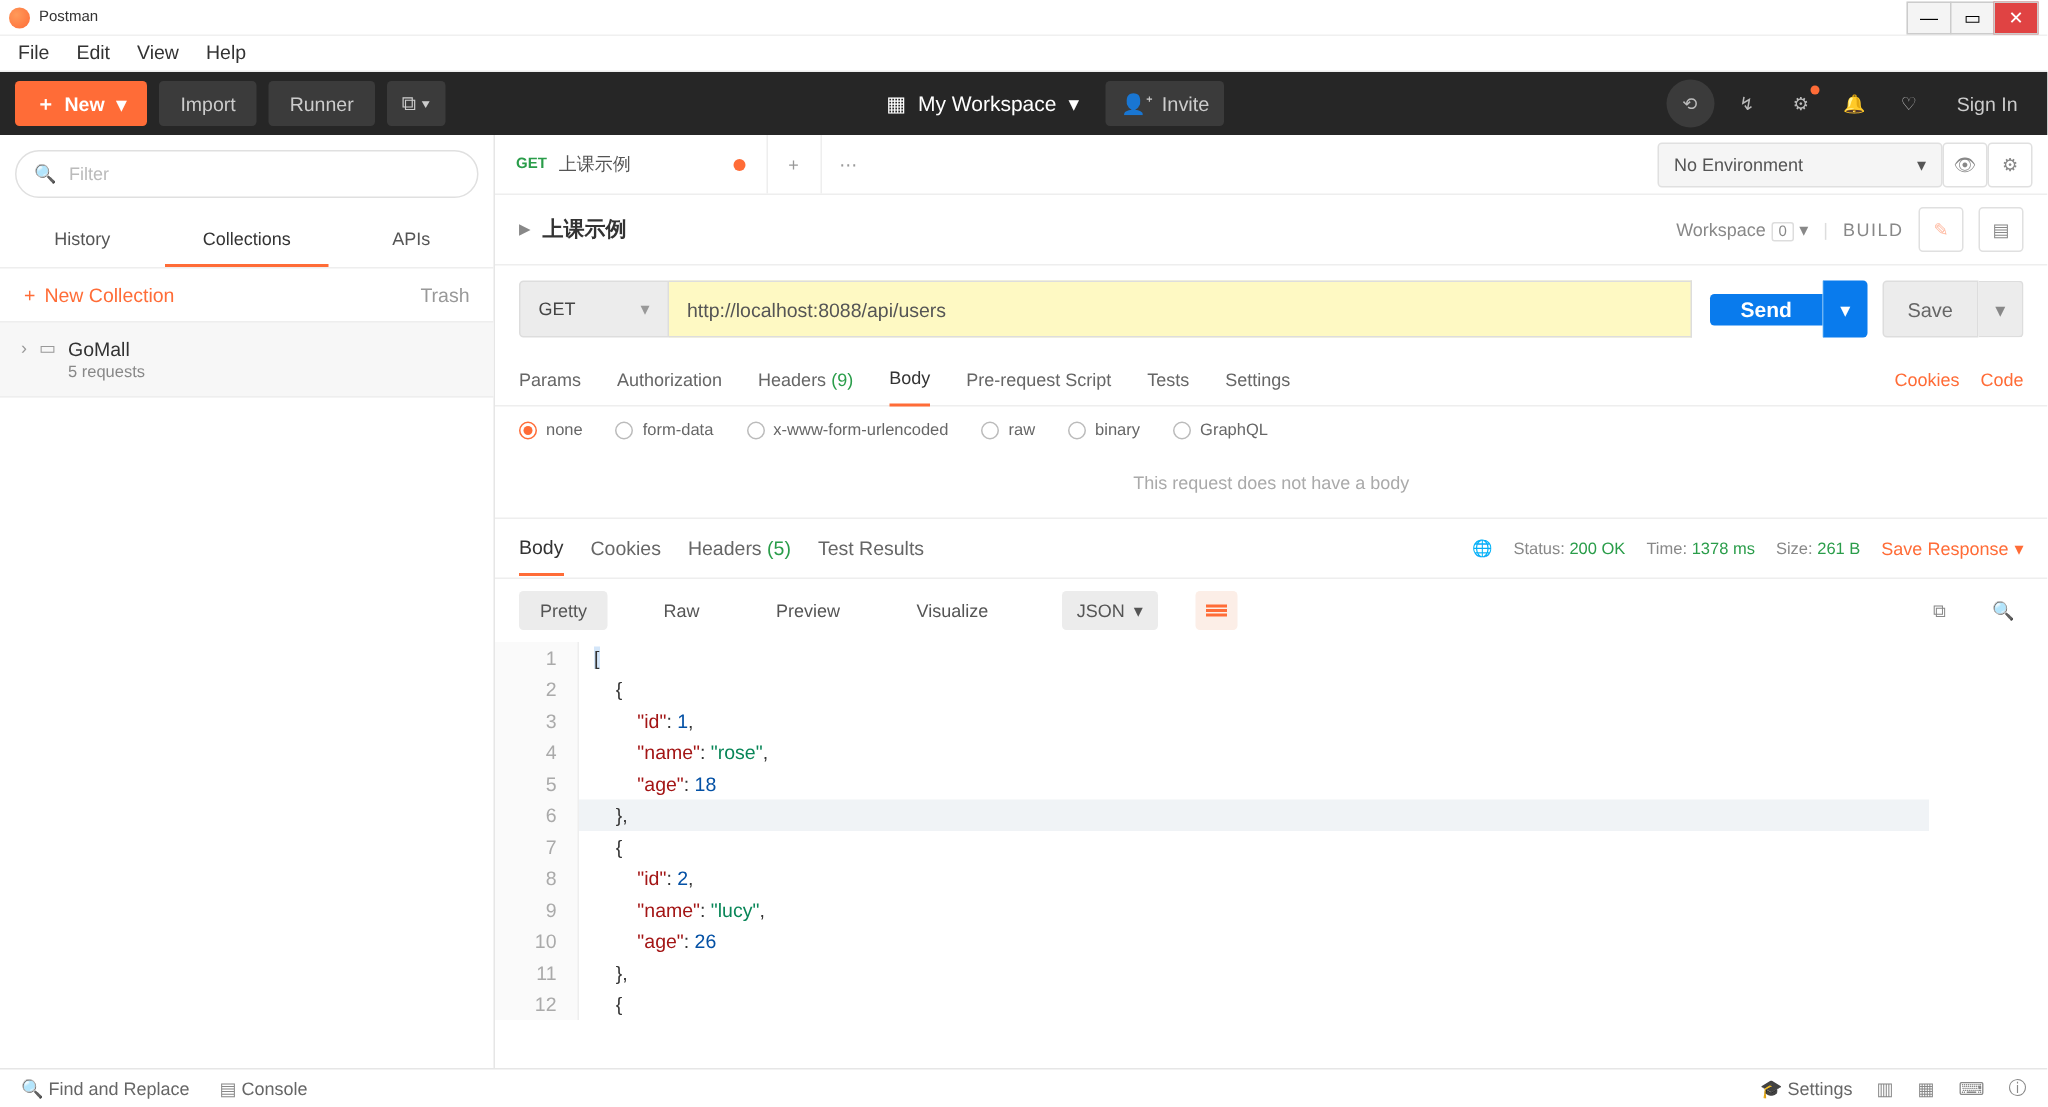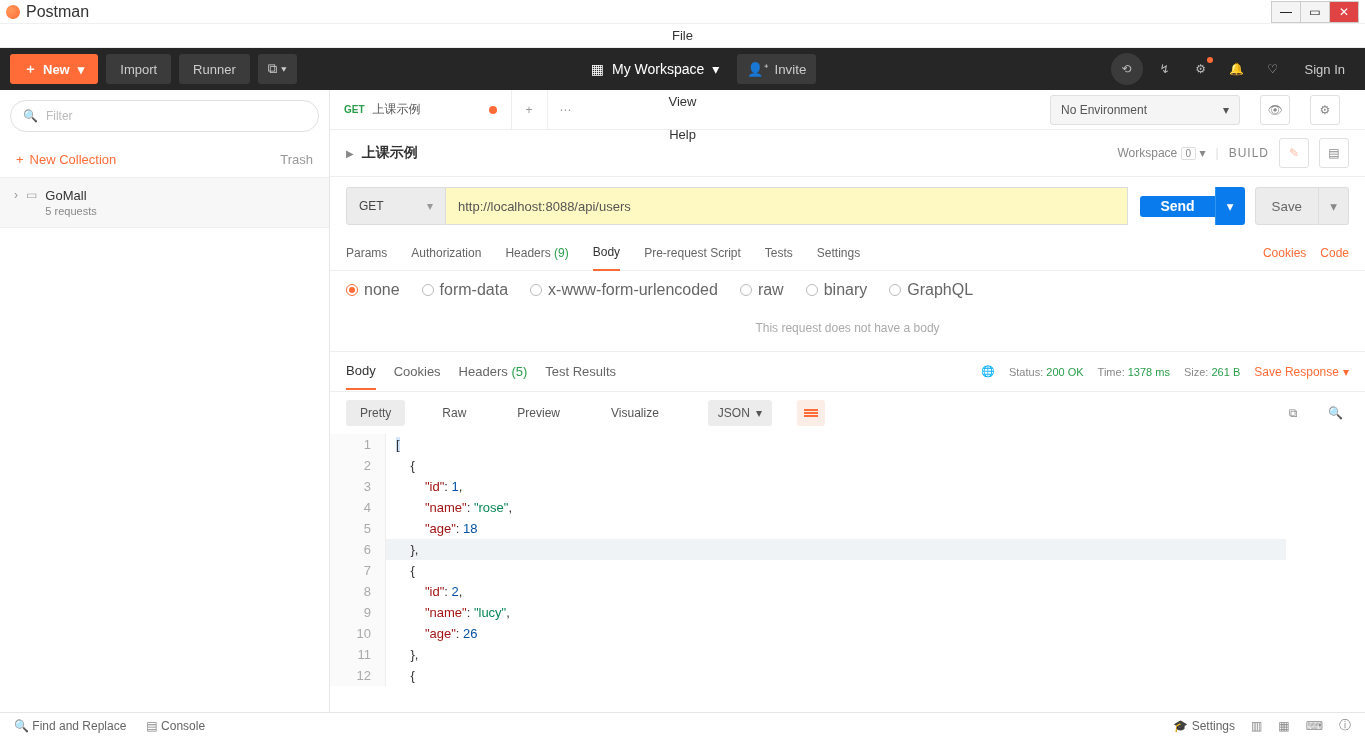--- a/index.html
+++ b/index.html
@@ -2,27 +2,27 @@
 <html><head>
 <meta charset="utf-8">
 <style>
 * { margin: 0; padding: 0; box-sizing: border-box; font-family: -apple-system, "Segoe UI", Arial, sans-serif; }
 body { width: 1365px; height: 738px; background: #fff; font-size: 12px; overflow: hidden; }
 
 
 .titlebar { height: 24px; display: flex; align-items: center; background: #fff; border-bottom: 1px solid #f0f0f0; padding: 0 6px; justify-content: space-between; }
 .titlebar-left { display: flex; align-items: center; gap: 6px; }
 .titlebar-icon { width: 14px; height: 14px; border-radius: 50%; background: radial-gradient(circle at 35% 35%, #ff9a5a, #ff6c37); }
-.titlebar-title { font-size: 16px; color: #333; }
+.titlebar-title { font-size: 10px; color: #333; }
 .winbtns { display: flex; }
 .winbtn { width: 30px; height: 22px; display: flex; align-items: center; justify-content: center; border: 1px solid #ccc; margin-left: -1px; background: #f4f4f4; }
 .winbtn.close { background: #e04343; color: #fff; }
 
 
-.menubar { height: 24px; display: flex; align-items: center; gap: 18px; padding: 4px 12px 6px 12px; font-size: 13px; color: #333; border-bottom: 1px solid #ececec; flex-direction: column; }
+.menubar { height: 24px; display: flex; align-items: center; gap: 18px; padding: 4px 12px 6px 12px; font-size: 13px; color: #333; border-bottom: 1px solid #ececec; }
 
 
 .toolbar { height: 42px; background: #262626; display: flex; align-items: center; padding: 0 10px; justify-content: space-between; }
 .tb-left, .tb-center, .tb-right { display: flex; align-items: center; gap: 8px; }
 .btn-orange { background: #ff6c37; color: #fff; border: none; height: 30px; padding: 0 14px; border-radius: 3px; font-size: 13px; display: flex; align-items: center; gap: 6px; font-weight: 600; }
 .btn-dark { background: #3b3b3b; color: #ccc; border: none; height: 30px; padding: 0 14px; border-radius: 3px; font-size: 13px; }
 .btn-dark-sm { background: #3b3b3b; color: #ccc; border: none; height: 30px; padding: 0 10px; border-radius: 3px; display:flex; align-items:center; }
 .ws-label { color: #fff; font-size: 14px; display: flex; align-items: center; gap: 8px; }
 .tb-ico { width: 32px; height: 32px; border-radius: 50%; background: #3b3b3b; display: flex; align-items:center; justify-content:center; color:#bbb; }
 .tb-ico-flat { width:28px; height:28px; display:flex; align-items:center; justify-content:center; color:#bbb; }
@@ -48,21 +48,21 @@
 
 
 .content { flex:1; display:flex; flex-direction:column; }
 .tabrow { display:flex; align-items:center; height:40px; border-bottom:1px solid #eee; }
 .reqtab { display:flex; align-items:center; gap:8px; padding:0 14px; height:100%; border-right:1px solid #eee; position:relative; }
 .reqtab .method { color:#2a9d4a; font-size:10px; font-weight:600; }
 .reqtab .name { font-size:12px; color:#555; }
 .reqtab .dot { width:8px; height:8px; background:#ff6c37; border-radius:50%; margin-left:60px; }
 .tabplus { width:36px; display:flex; align-items:center; justify-content:center; color:#999; border-right:1px solid #eee; height:100%; }
 .tabmore { width:36px; display:flex; align-items:center; justify-content:center; color:#999; height:100%; }
-.envbar { margin-left:auto; display:flex; align-items:center; gap:20px; padding-right:25px; height:100%; }
+.envbar { margin-left:auto; display:flex; align-items:center; gap:0; padding-right:10px; height:100%; }
 .envselect { border:1px solid #e0e0e0; background:#f5f5f5; height:30px; min-width:190px; padding:0 10px; color:#555; border-radius:3px; display:flex; align-items:center; justify-content:space-between; }
 .smbtn { width:30px; height:30px; border:1px solid #e0e0e0; border-radius:3px; display:flex; align-items:center; justify-content:center; color:#888; }
 
 .titlebar2 { display:flex; align-items:center; padding:8px 16px; border-bottom:1px solid #eee; gap:8px; }
 .titlebar2 .tri { color:#888; font-size:10px; }
 .titlebar2 .title { font-weight:600; font-size:14px; color:#333; }
 .titlebar2 .right { margin-left:auto; display:flex; align-items:center; gap:10px; color:#888; font-size:12px; }
 .badge0 { border:1px solid #ddd; padding:0 4px; border-radius:2px; font-size:10px; color:#888; }
 .build { letter-spacing:1px; font-weight:500; }
 
@@ -75,21 +75,21 @@
 .savedrop { height:38px; width:30px; background:#ececec; border:1px solid #ddd; border-left:none; color:#888; border-radius:0 3px 3px 0; }
 
 .reqtabs { display:flex; align-items:center; padding:0 16px; border-bottom:1px solid #eee; gap:24px; height:36px; }
 .reqtabs .rt { font-size:12px; color:#666; padding:10px 0; cursor:pointer; }
 .reqtabs .rt.active { color:#333; border-bottom:2px solid #ff6c37; }
 .reqtabs .cnt { color:#2a9d4a; }
 .reqtabs .right { margin-left:auto; display:flex; gap:14px; }
 .reqtabs .right a { color:#ff6c37; font-size:12px; }
 
 .bodytypes { display:flex; align-items:center; gap:22px; padding:10px 16px; }
-.radio { display:flex; align-items:center; gap:6px; color:#666; font-size:16px; }
+.radio { display:flex; align-items:center; gap:6px; color:#666; font-size:11px; }
 .radio .r { width:12px; height:12px; border-radius:50%; border:1px solid #bbb; position:relative; }
 .radio.sel .r { border-color:#ff6c37; }
 .radio.sel .r::after { content:''; position:absolute; inset:2px; background:#ff6c37; border-radius:50%; }
 
 .nobody { text-align:center; color:#aaa; padding:12px 0 16px 0; font-size:12px; border-bottom:1px solid #eee; }
 
 .resptabs { display:flex; align-items:center; padding:0 16px; height:40px; gap:18px; border-bottom:1px solid #eee; }
 .resptabs .rt { font-size:13px; color:#666; padding:10px 0; }
 .resptabs .rt.active { color:#333; border-bottom:2px solid #ff6c37; }
 .resptabs .cnt { color:#2a9d4a; }
@@ -175,20 +175,25 @@
     <span class="signin">Sign In</span>
   </div>
 </div>
 
 <div class="main">
 
   <div class="sidebar">
     <div class="filter">
       <span>🔍</span>
       <span style="color:#bbb;">Filter</span>
+    </div>
+    <div class="side-tabs">
+      <div class="side-tab">History</div>
+      <div class="side-tab active">Collections</div>
+      <div class="side-tab">APIs</div>
     </div>
     <div class="side-actions">
       <div class="newcoll">
           <span>+</span>
           <span>New Collection</span>
         </div>
       <div class="trash">Trash</div>
     </div>
     <div class="coll-item">
       <span style="color:#999;">›</span>

